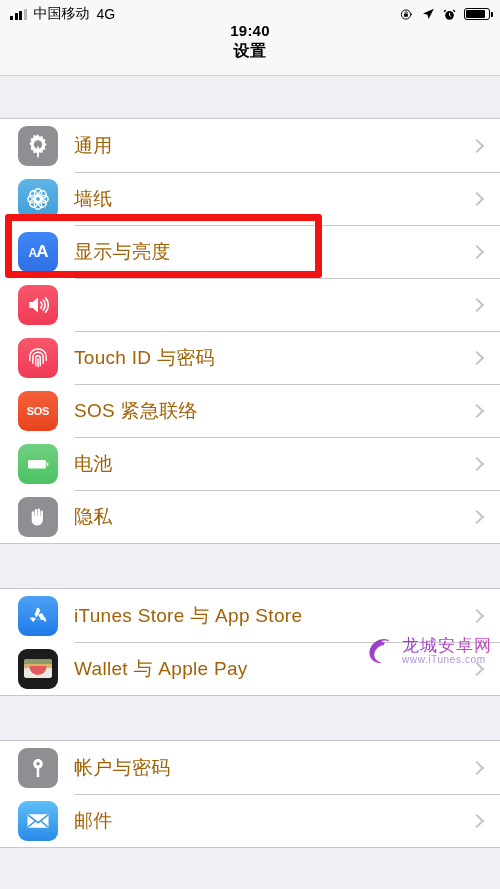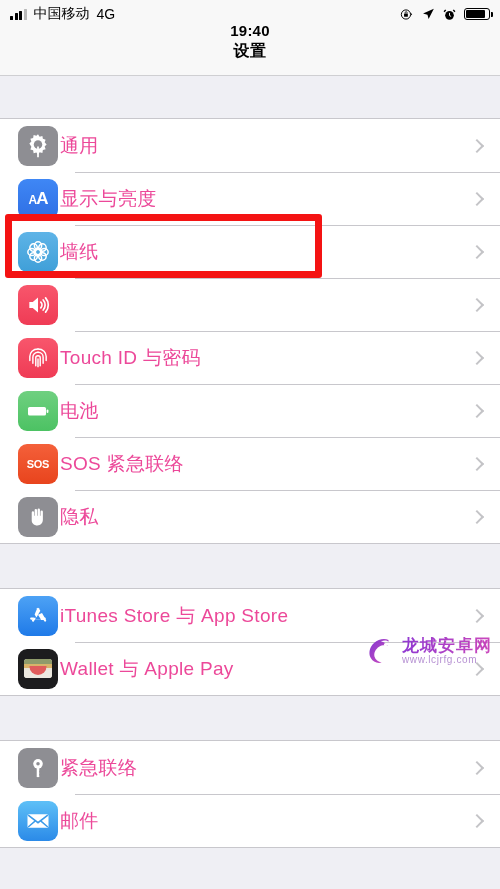--- a/index.html
+++ b/index.html
@@ -54,21 +54,21 @@
   .row + .row::before{
     content:""; position:absolute; left:75px; right:0; top:0;
     height:.7px; background:#c8c7cc;
   }
   .icon{
     width:40px; height:40px; border-radius:9px; flex:none;
     display:flex; align-items:center; justify-content:center;
     position:relative; overflow:hidden;
   }
   .label{
-    margin-left:2px; font-size:19px; color:#ec4899; letter-spacing:.3px;
+    margin-left:16px; font-size:19px; color:#a16207; letter-spacing:.3px;
     white-space:nowrap;
   }
   .chev{
     margin-left:auto; margin-right:18px; width:10px; height:10px;
     border-right:2.2px solid #c4c4c7; border-top:2.2px solid #c4c4c7;
     transform:rotate(45deg); flex:none;
   }
 
   
   .ic-gear{ background:#8e8e93; }
@@ -119,21 +119,21 @@
     border:7px solid #f41313; border-radius:3px; pointer-events:none; z-index:9;
   }
 
   
   .watermark{
     position:absolute; right:8px; bottom:6px; display:flex; align-items:center;
     gap:5px; z-index:8; opacity:.95;
   }
   .wm-mark{ width:34px; height:34px; position:relative; }
   .wm-text{ display:flex; flex-direction:column; line-height:1.05; }
-  .wm-cn{ font-size:17px; font-weight:700; color:#b039c6; letter-spacing:1px;
+  .wm-cn{ font-size:17px; font-weight:400; color:#b039c6; letter-spacing:1px;
           background:linear-gradient(90deg,#8b2fd0,#c93fb8); -webkit-background-clip:text;
           background-clip:text; color:transparent; }
   .wm-url{ font-size:10px; color:#b28bd0; letter-spacing:.6px; }
 </style>
 </head>
 <body>
 
 <div id="screen">
 
   <div class="statusbar">
@@ -185,48 +185,48 @@
             <path fill="#fff" d="M12 2.6l1.3 1.9 2.2-.6.4 2.3 2.2.7-.8 2.1 1.6 1.7-1.6 1.7.8 2.1-2.2.7-.4 2.3-2.2-.6L12 19l-1.3-1.9-2.2.6-.4-2.3-2.2-.7.8-2.1L5.1 10l1.6-1.7-.8-2.1 2.2-.7.4-2.3 2.2.6z"></path>
             <circle cx="12" cy="10.8" r="3.4" fill="#8e8e93"></circle>
             <path fill="#fff" d="M11.3 12.4h1.4V21h-1.4z"></path>
           </svg>
         </div>
         <div class="label">通用</div>
         <div class="chev"></div>
       </div>
 
       <div class="row">
-        <div class="icon ic-display">
-          <span class="aa">A<b>A</b></span>
-        </div>
-        <div class="label">显示与亮度</div>
-        <div class="chev"></div>
-      </div>
-
-      <div class="row">
         <div class="icon ic-wall">
           <svg width="28" height="28" viewBox="0 0 24 24">
             <g fill="none" stroke="#fff" stroke-width="1.3">
               <circle cx="12" cy="12" r="3.2"></circle>
               <ellipse cx="12" cy="6.6" rx="3.1" ry="3.3"></ellipse>
               <ellipse cx="12" cy="17.4" rx="3.1" ry="3.3"></ellipse>
               <ellipse cx="6.6" cy="12" rx="3.3" ry="3.1"></ellipse>
               <ellipse cx="17.4" cy="12" rx="3.3" ry="3.1"></ellipse>
               <ellipse cx="8.2" cy="8.2" rx="3.2" ry="3.2"></ellipse>
               <ellipse cx="15.8" cy="8.2" rx="3.2" ry="3.2"></ellipse>
               <ellipse cx="8.2" cy="15.8" rx="3.2" ry="3.2"></ellipse>
               <ellipse cx="15.8" cy="15.8" rx="3.2" ry="3.2"></ellipse>
             </g>
           </svg>
         </div>
         <div class="label">墙纸</div>
         <div class="chev"></div>
       </div>
 
       <div class="row">
+        <div class="icon ic-display">
+          <span class="aa">A<b>A</b></span>
+        </div>
+        <div class="label">显示与亮度</div>
+        <div class="chev"></div>
+      </div>
+
+      <div class="row">
         <div class="icon ic-sound">
           <svg width="26" height="26" viewBox="0 0 24 24">
             <path fill="#fff" d="M4 9.2h3.2L12 5v14L7.2 14.8H4z"></path>
             <g fill="none" stroke="#fff" stroke-width="1.6" stroke-linecap="round">
               <path d="M14.6 9.4a3.8 3.8 0 0 1 0 5.2"></path>
               <path d="M16.8 7.4a6.9 6.9 0 0 1 0 9.2"></path>
               <path d="M19 5.4a10 10 0 0 1 0 13.2"></path>
             </g>
           </svg>
         </div>
@@ -244,35 +244,35 @@
             <path d="M12 10c-1.1 0-1.9.8-1.9 1.8v6.8"></path>
             <path d="M12 10c1.1 0 1.9.8 1.9 1.8v6.8"></path>
             <path d="M12 12.8v6.6"></path>
           </svg>
         </div>
         <div class="label">Touch ID 与密码</div>
         <div class="chev"></div>
       </div>
 
       <div class="row">
+        <div class="icon ic-sos">
+            <span>SOS</span>
+          </div>
+        <div class="label">SOS 紧急联络</div>
+        <div class="chev"></div>
+      </div>
+
+      <div class="row">
         <div class="icon ic-batt">
           <svg width="30" height="30" viewBox="0 0 30 30">
             <rect x="5" y="11" width="18" height="8.5" rx="1.6" fill="#fff"></rect>
             <rect x="23.6" y="13.6" width="1.8" height="3.4" rx=".9" fill="#fff"></rect>
           </svg>
         </div>
         <div class="label">电池</div>
-        <div class="chev"></div>
-      </div>
-
-      <div class="row">
-        <div class="icon ic-sos">
-            <span>SOS</span>
-          </div>
-        <div class="label">SOS 紧急联络</div>
         <div class="chev"></div>
       </div>
 
       <div class="row">
         <div class="icon ic-priv">
           <svg width="26" height="26" viewBox="0 0 24 24">
             <path fill="#fff" d="M6.2 12.5V7.8a1.1 1.1 0 0 1 2.2 0v3.1h.5V5.6a1.1 1.1 0 0 1 2.2 0v5.3h.5V5.2a1.1 1.1 0 0 1 2.2 0v5.7h.5V7.1a1.1 1.1 0 0 1 2.2 0v7.3c0 3.2-2.1 5.4-5.1 5.4-3 0-5.2-1.9-5.2-4.6z"></path>
           </svg>
         </div>
         <div class="label">隐私</div>
@@ -315,21 +315,21 @@
     <div class="group">
       <div class="row">
         <div class="icon ic-key">
           <svg width="28" height="28" viewBox="0 0 24 24">
             <circle cx="12" cy="8.4" r="4.1" fill="#fff"></circle>
             <circle cx="12" cy="8.4" r="1.5" fill="#8e8e93"></circle>
             <path fill="#fff" d="M10.9 11.6h2.2v8.2h-2.2z"></path>
             <path fill="#8e8e93" d="M13.1 14.4h1.6v1.4h-1.6zM13.1 17h1.6v1.4h-1.6z"></path>
           </svg>
         </div>
-        <div class="label">紧急联络</div>
+        <div class="label">帐户与密码</div>
         <div class="chev"></div>
       </div>
 
       <div class="row">
         <div class="icon ic-mail">
           <svg width="28" height="28" viewBox="0 0 24 24">
             <rect x="3" y="6.2" width="18" height="11.6" rx="1.4" fill="#fff"></rect>
             <path d="M3.6 7l8.4 6.4L20.4 7" fill="none" stroke="#3b9ae8" stroke-width="1.4"></path>
             <path d="M3.6 17.2l6.1-5.3M20.4 17.2l-6.1-5.3" fill="none" stroke="#3b9ae8" stroke-width="1.2"></path>
           </svg>
@@ -348,17 +348,17 @@
         <linearGradient id="wmg" x1="0" y1="0" x2="1" y2="1">
           <stop offset="0" stop-color="#7a2ed0"></stop>
           <stop offset="1" stop-color="#d044b8"></stop>
         </linearGradient>
       </defs>
       <path fill="url(#wmg)" d="M30 7c-5-2.5-12-1-17 3.5C8 15 6 22 9 28c2.5 5 8 7 13 5.5-4-.5-7.5-3-8.5-7-1-4.5 1.5-9 5.5-11.5 3-1.8 7-2.2 10-.8-1.5-3-4-5-8-5.5 3.5-1.5 7-1.5 9 .3z"></path>
       <circle cx="26.5" cy="12.5" r="1.9" fill="#fff"></circle>
     </svg>
     <span class="wm-text">
       <span class="wm-cn">龙城安卓网</span>
-      <span class="wm-url">www.lcjrfg.com</span>
+      <span class="wm-url">www.iTunes.com</span>
     </span>
   </div>
 
 </div>
 
 </body></html>

